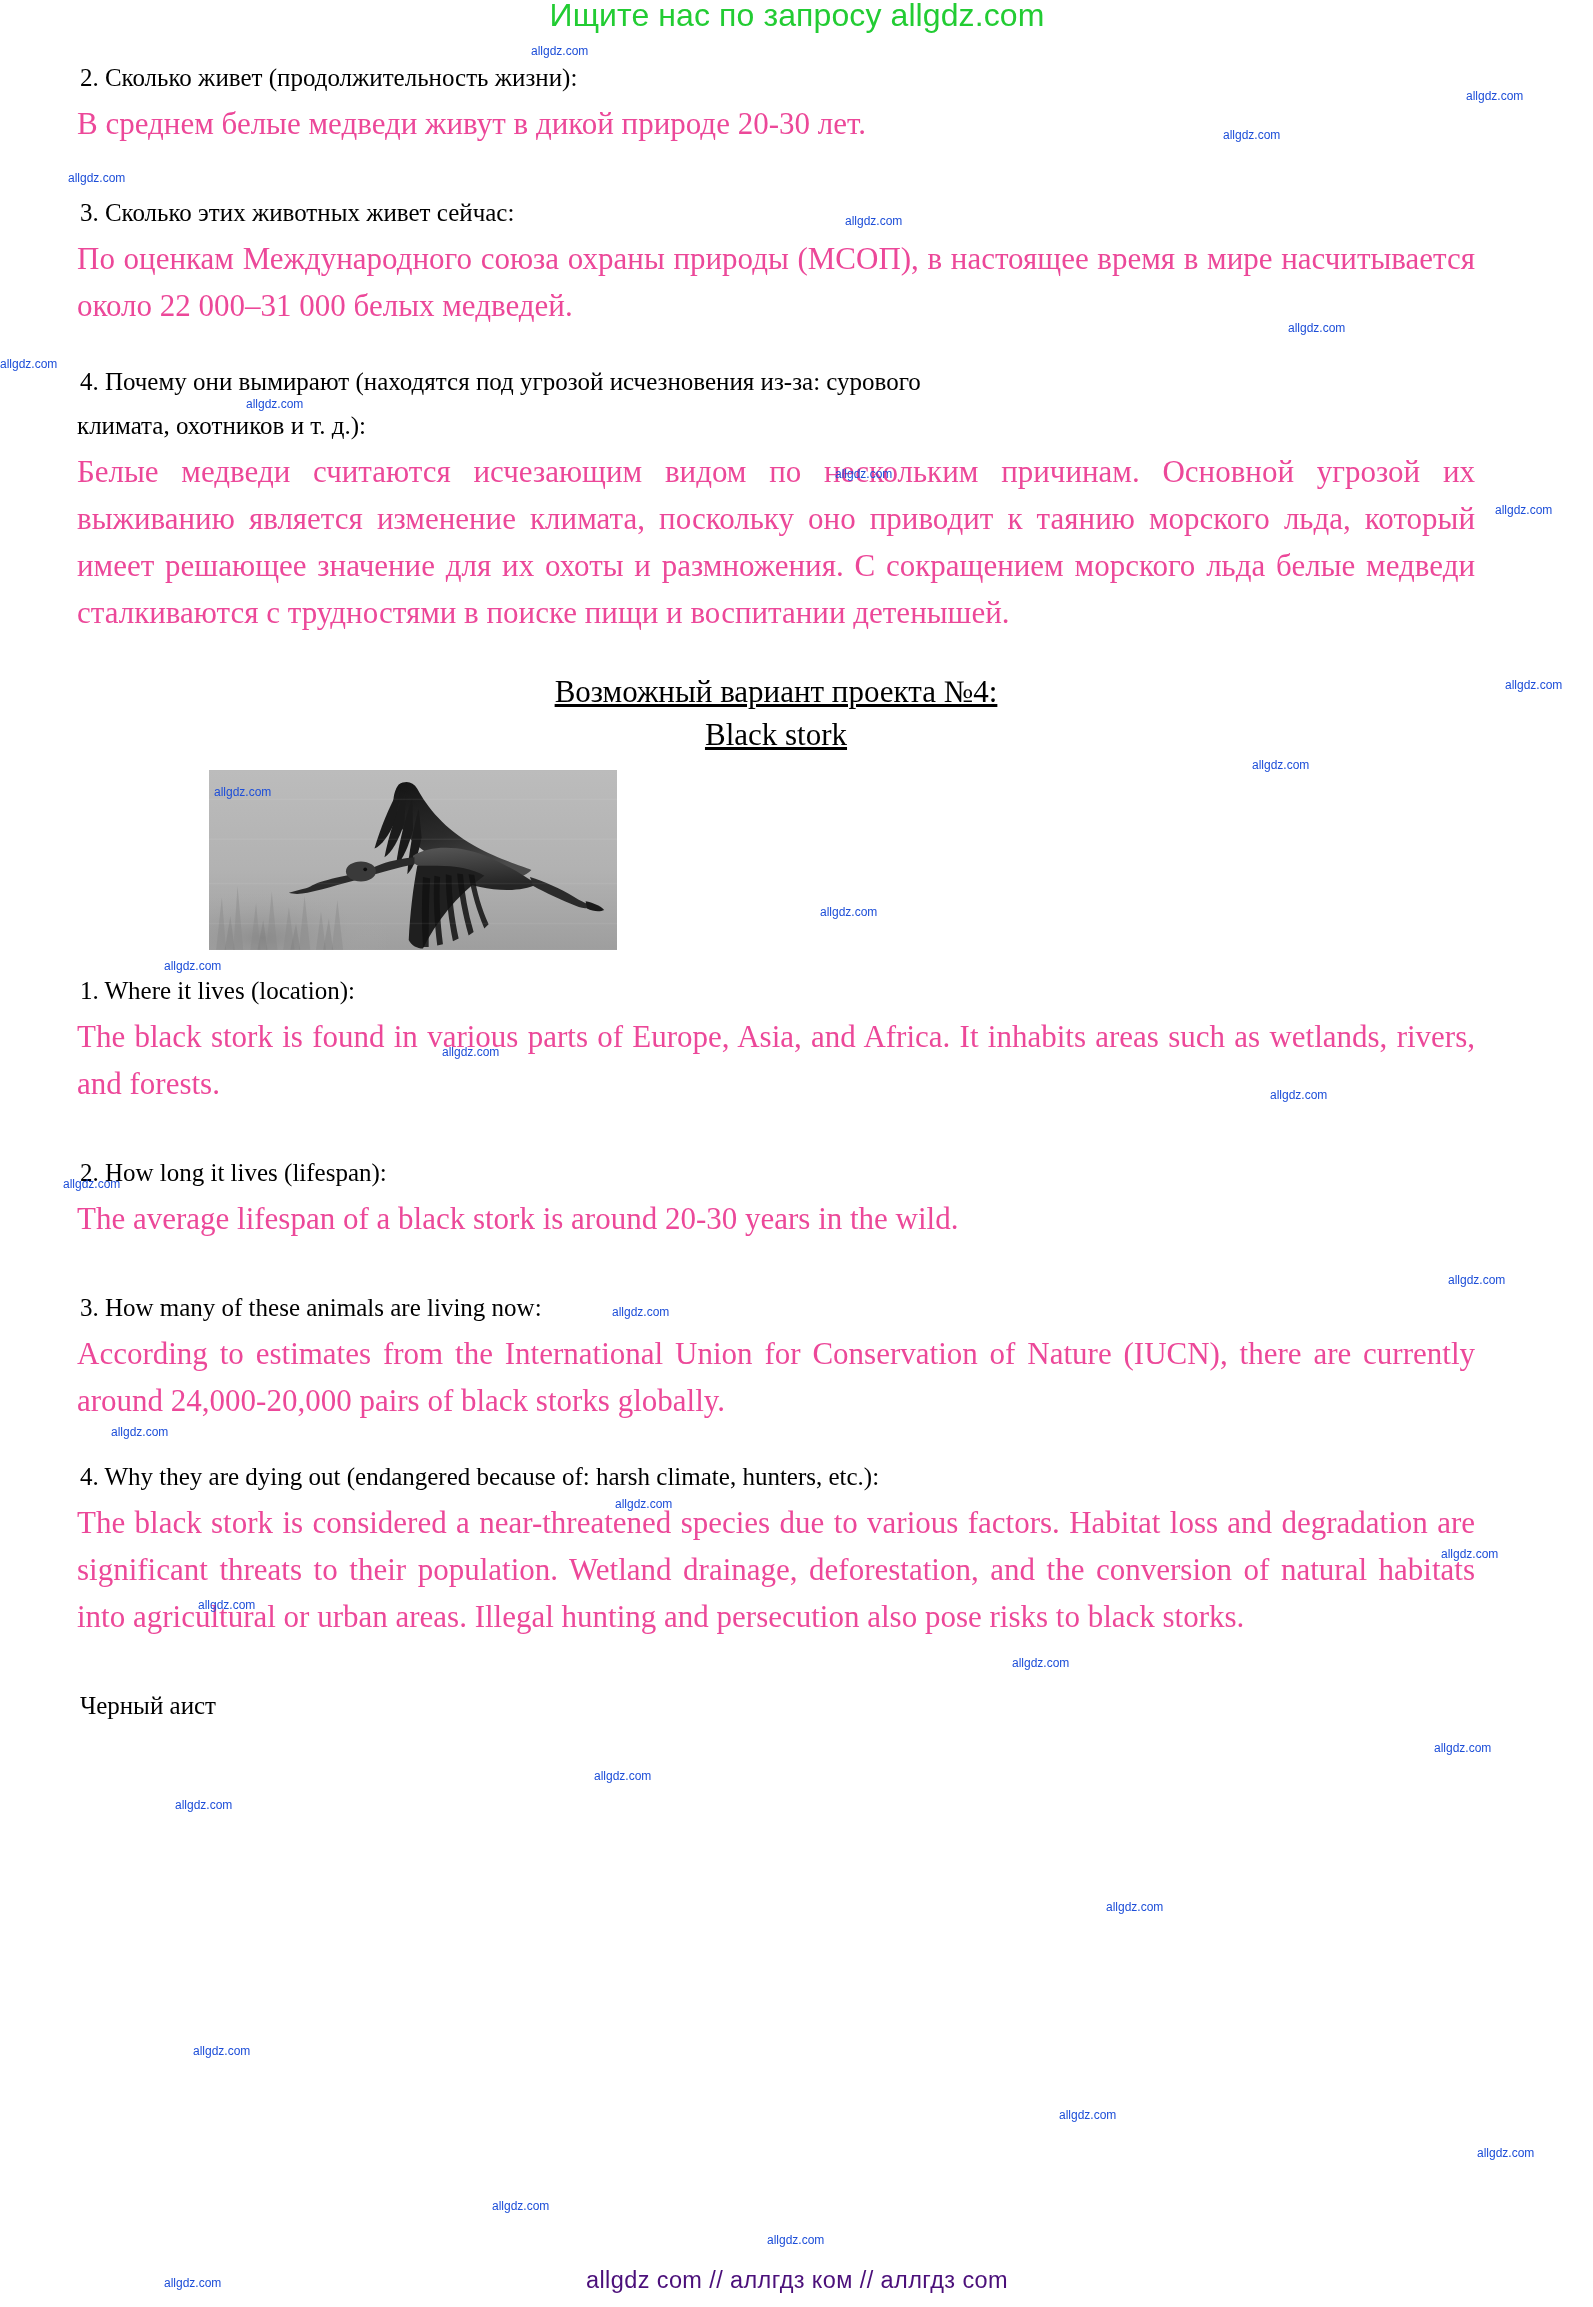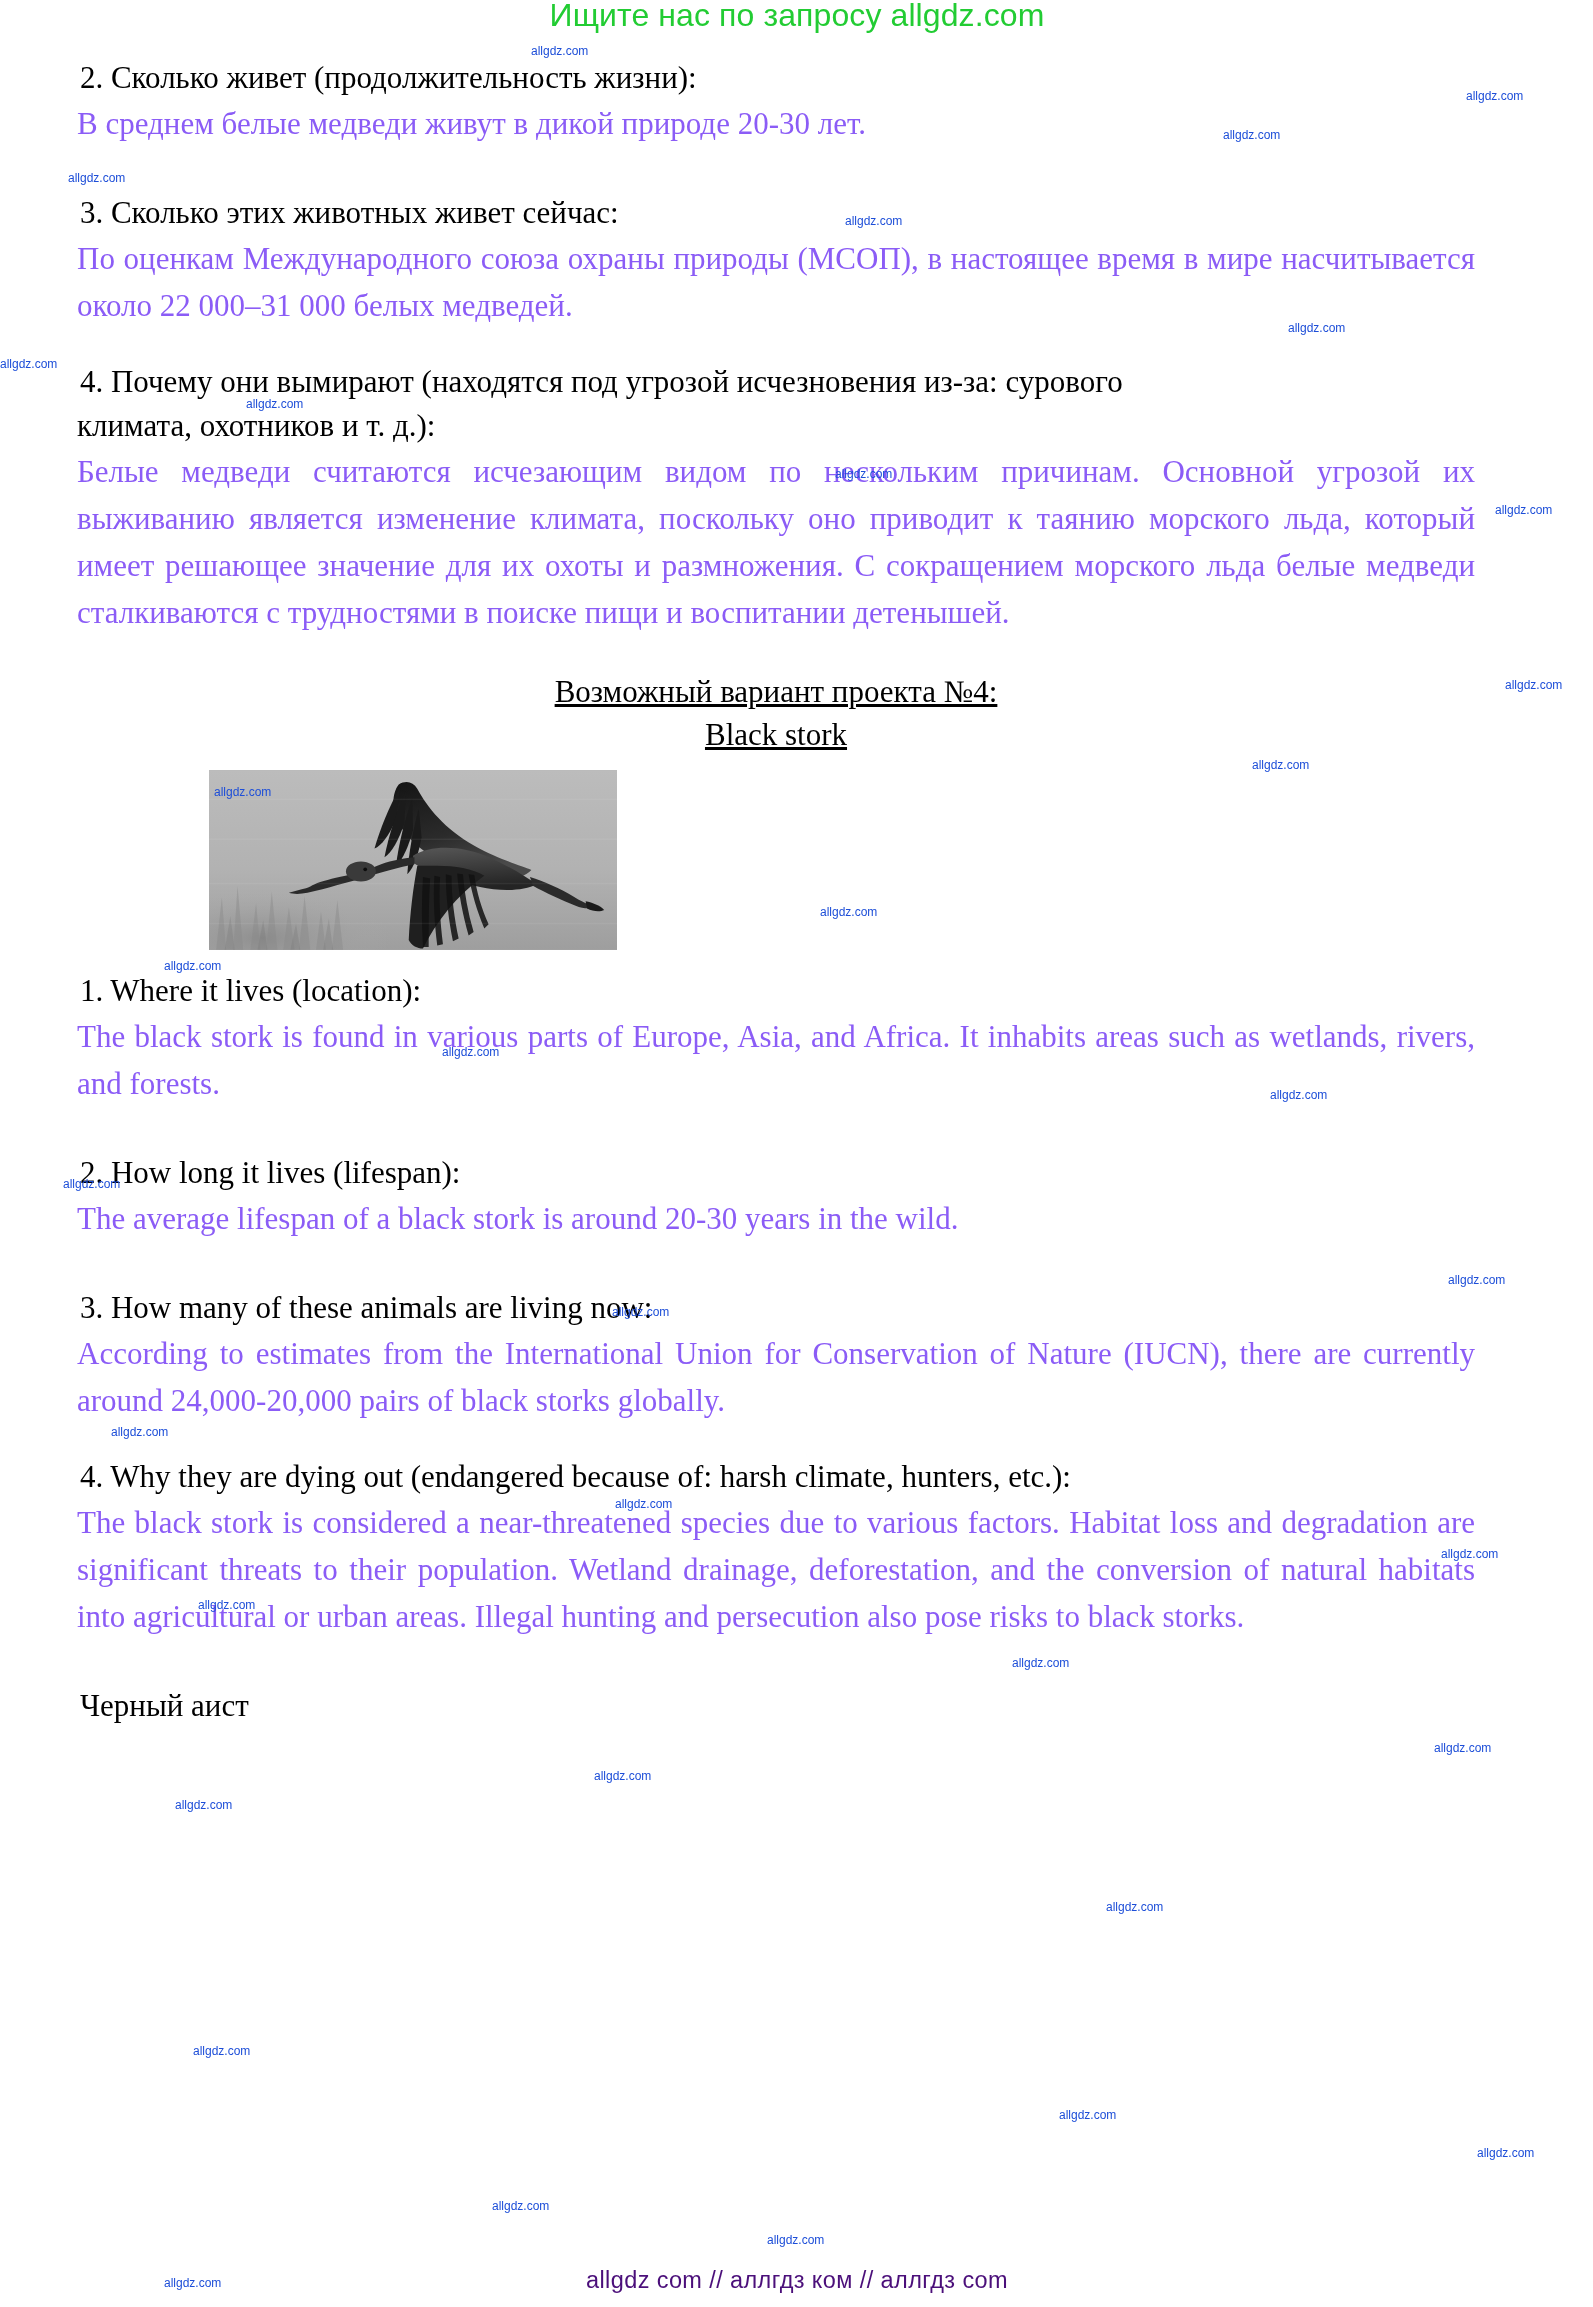--- a/index.html
+++ b/index.html
@@ -33,34 +33,34 @@
 
   
   #doc {
     position: absolute;
     left: 77px;
     top: 56px;
     width: 1398px;
   }
 
   .q-line {
-    font-size: 31px;
+    font-size: 25px;
     line-height: 44px;
     color: #000;
     margin: 0;
     white-space: nowrap;
   }
   .q-line.indent {
     padding-left: 2.9px;
   }
 
   .para {
     font-size: 31px;
     line-height: 47px;
-    color: #8b5cf6;
+    color: #ec4899;
     margin: 0;
     text-align: justify;
     text-justify: inter-word;
   }
   .para.nojust { text-align: left; }
 
   .gap-sm { height: 18.5px; }
   .gap-md { height: 31px; }
   .gap-lg { height: 44px; }
 

